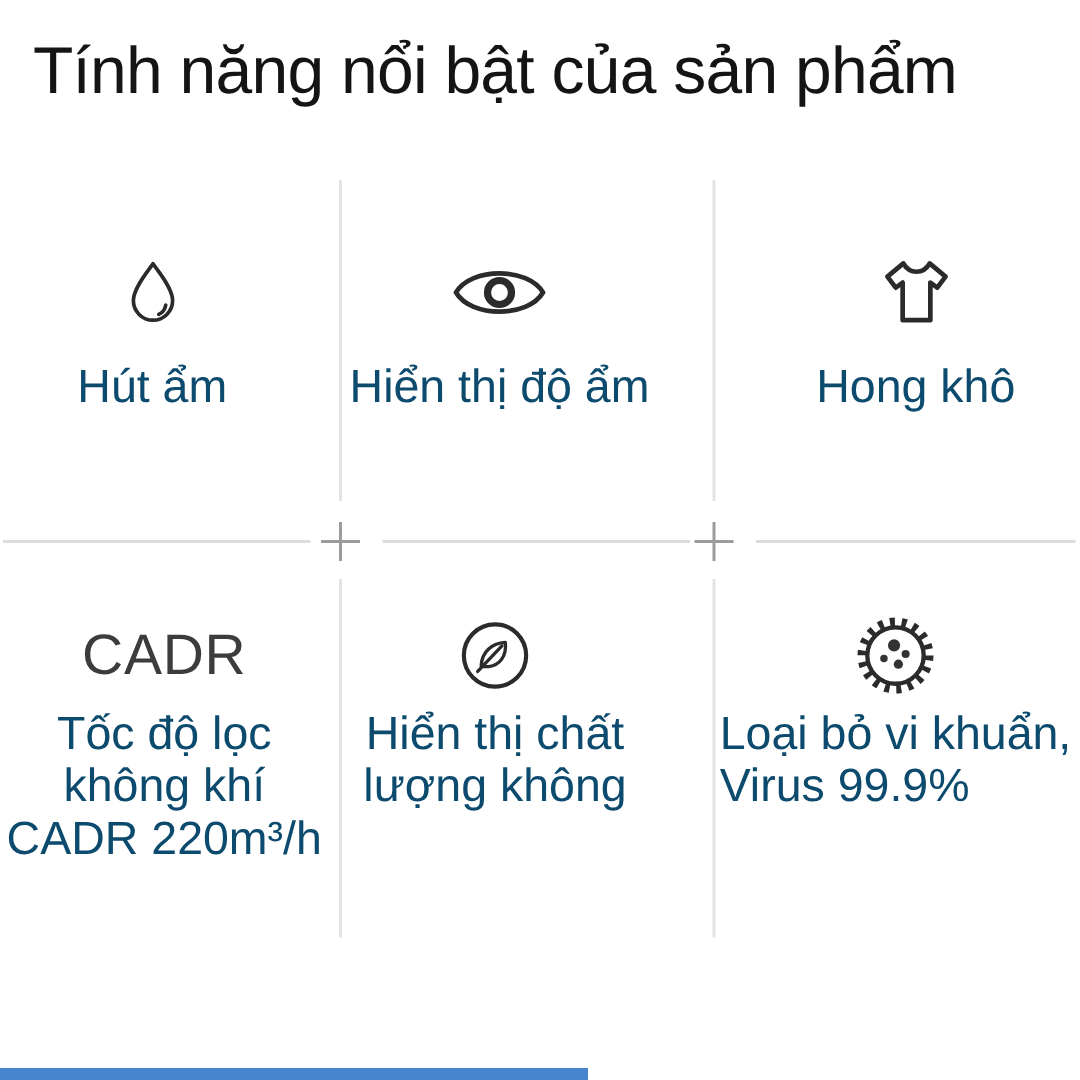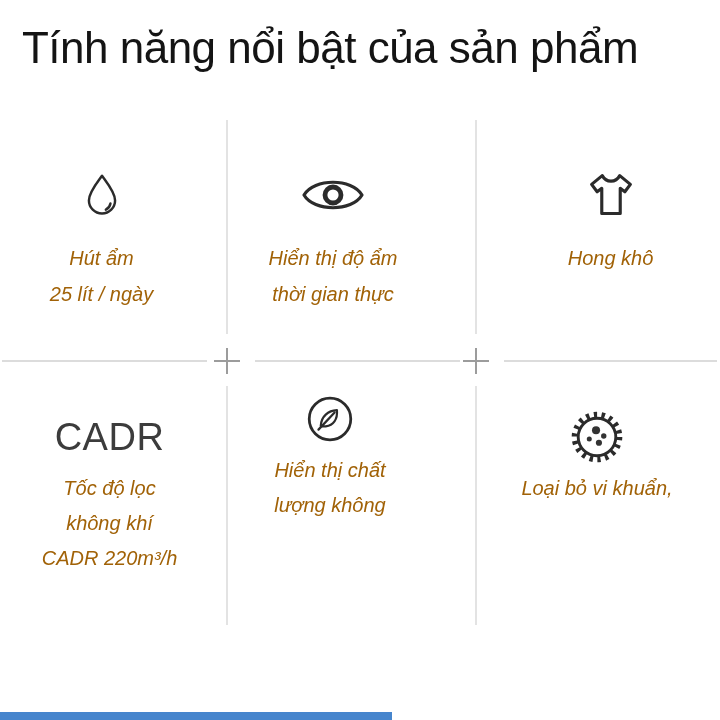--- a/index.html
+++ b/index.html
@@ -16,29 +16,29 @@
   .cell{
     position:absolute;display:flex;flex-direction:column;
     align-items:center;box-sizing:border-box;
   }
   
   .c1{left:0;top:120px;width:227px;height:241px;padding-top:46px;padding-right:24px;}
   .c2{left:227px;top:120px;width:212px;height:241px;padding-top:46px;}
   .c3{left:476px;top:120px;width:269px;height:241px;padding-top:46px;}
   
   .c4{left:0;top:361px;width:227px;height:264px;padding-top:50px;padding-right:8px;}
-  .c5{left:227px;top:361px;width:206px;height:264px;padding-top:32px;}
+  .c5{left:227px;top:361px;width:206px;height:264px;padding-top:50px;}
   .c6{left:476px;top:361px;width:242px;height:264px;padding-top:50px;}
   .iconbox{height:58px;display:flex;align-items:center;justify-content:center;}
   .row2 .iconbox{height:52px;justify-content:flex-end;}
   .cadr-label{
     font-size:38px;line-height:52px;color:#3c3c3c;letter-spacing:0.5px;
   }
   .feat-text{
-    margin-top:16px;text-align:center;font-size:20px;line-height:36px;color:#a16207;font-style:italic;
+    margin-top:16px;text-align:center;font-size:31px;line-height:36px;color:#0c4a6e;
   }
   .row2 .feat-text{margin-top:8px;line-height:35px;}
   .feat-text.left{text-align:left;}
   .feat-text span{display:block;white-space:nowrap;}
   svg{display:block;}
   
   .vline{position:absolute;width:2px;background:#e3e3e3;}
   .v1a{left:226px;top:120px;height:214px;}
   .v1b{left:226px;top:386px;height:239px;}
   .v2a{left:475px;top:120px;height:214px;}
@@ -62,34 +62,32 @@
 
 <div class="cell c1">
   <div class="iconbox">
     <svg width="40" height="56" viewBox="0 0 52 60" fill="none" stroke="#2b2b2b" stroke-width="3.2">
       <path d="M26 5 C22 11 9 26 9 37 a17 17 0 0 0 34 0 C43 26 30 11 26 5 Z" stroke-linejoin="round"></path>
       <path d="M37 41 a11 11 0 0 1 -6 8" stroke-linecap="round"></path>
     </svg>
   </div>
   <div class="feat-text">
     <span>Hút ẩm</span>
-    <span>25 lít / ngày</span>
   </div>
 </div>
 
 <div class="cell c2">
   <div class="iconbox">
     <svg width="64" height="44" viewBox="0 0 64 44" fill="none" stroke="#2b2b2b">
       <path d="M3 22 C13 5 51 5 61 22 C51 39 13 39 3 22 Z" stroke-width="3.2" stroke-linejoin="round"></path>
       <circle cx="32" cy="22" r="8" stroke-width="4.8"></circle>
     </svg>
   </div>
   <div class="feat-text">
     <span>Hiển thị độ ẩm</span>
-    <span>thời gian thực</span>
   </div>
 </div>
 
 <div class="cell c3">
   <div class="iconbox">
     <svg width="48" height="48" viewBox="0 0 52 52" fill="none" stroke="#2b2b2b" stroke-width="3.4" stroke-linejoin="round">
       <path d="M16.5 5 L5 14.5 L11 22.5 L16 18.8 L16 46 L36 46 L36 18.8 L41 22.5 L47 14.5 L35.5 5 C33 9.5 29.5 11 26 11 C22.5 11 19 9.5 16.5 5 Z"></path>
     </svg>
   </div>
   <div class="feat-text">
@@ -128,20 +126,21 @@
       <circle cx="28" cy="28" r="23" stroke="#2b2b2b" stroke-width="6.5" stroke-dasharray="3.4 4.63"></circle>
       <circle cx="28" cy="28" r="19.5" stroke="#2b2b2b" stroke-width="3"></circle>
       <circle cx="27" cy="21" r="4.2" fill="#333333"></circle>
       <circle cx="35" cy="27" r="2.8" fill="#333333"></circle>
       <circle cx="20" cy="30" r="2.6" fill="#333333"></circle>
       <circle cx="30" cy="34" r="3.2" fill="#333333"></circle>
     </svg>
   </div>
   <div class="feat-text left">
     <span>Loại bỏ vi khuẩn,</span>
+    <span>Virus 99.9%</span>
   </div>
 </div>
 
 <div class="vline v1a"></div>
 <div class="vline v1b"></div>
 <div class="vline v2a"></div>
 <div class="vline v2b"></div>
 <div class="hline h1"></div>
 <div class="hline h2"></div>
 <div class="hline h3"></div>

